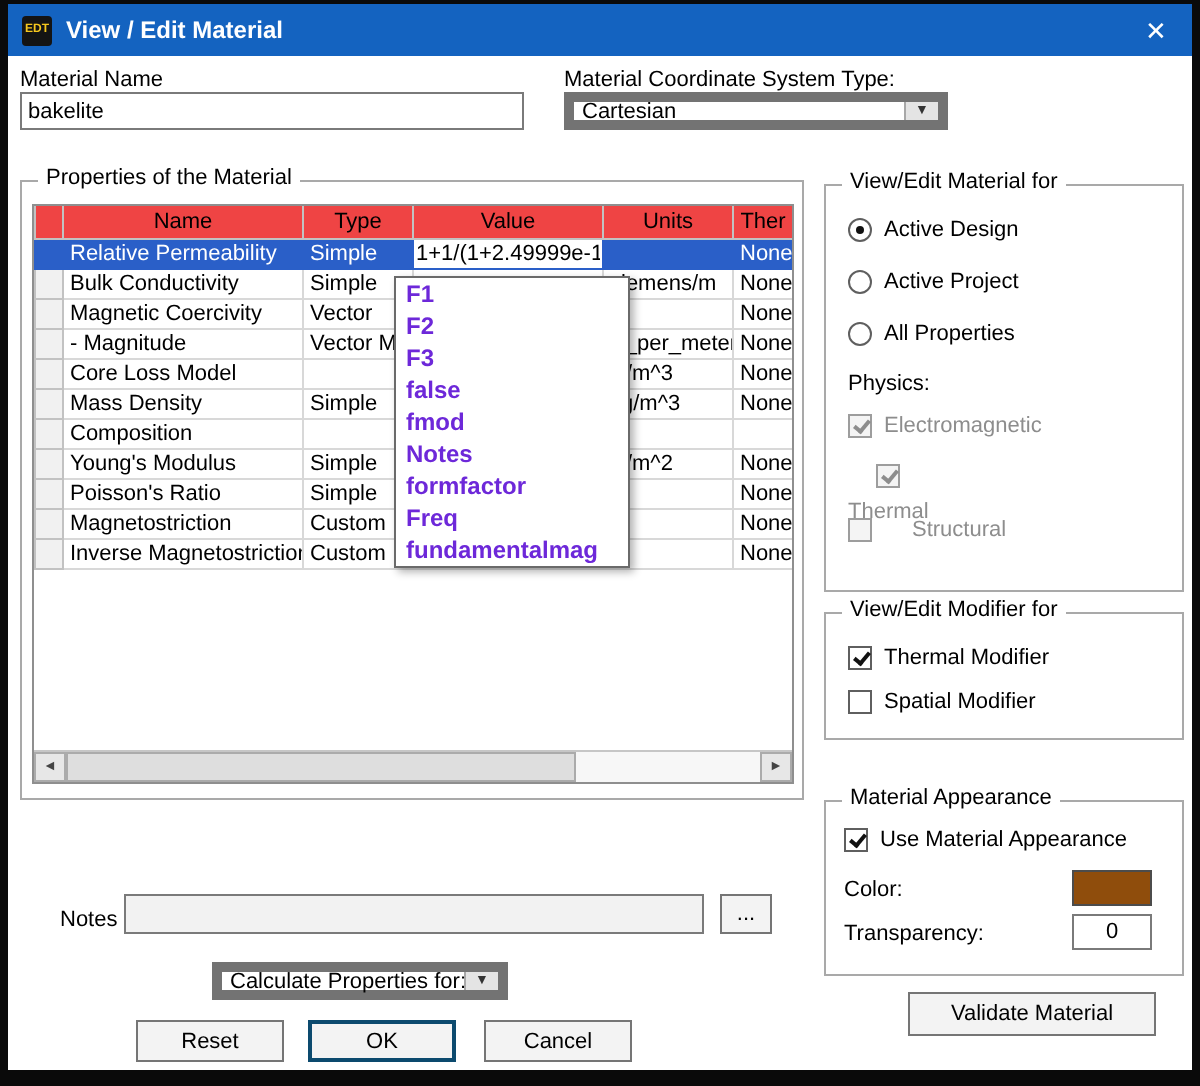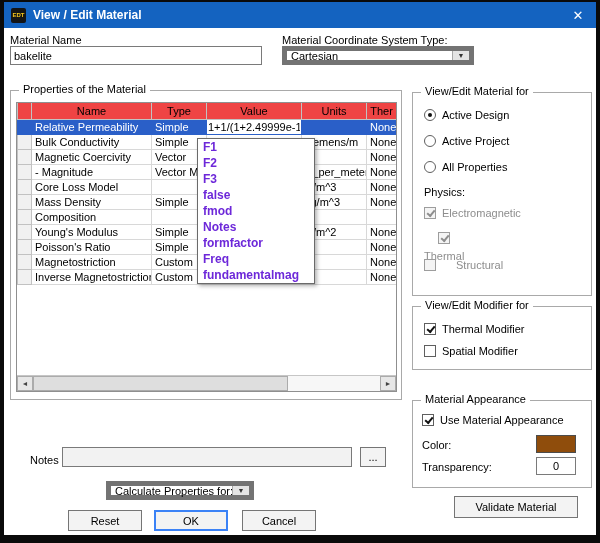--- a/index.html
+++ b/index.html
@@ -39,21 +39,21 @@
   .combo .carr {
     width:17px; align-self:stretch; background:#e4e4e4; border-left:1px solid #a8a8a8;
     display:flex; align-items:center; justify-content:center; font-size:7px; color:#333;
   }
   .grp { position:absolute; border:1px solid #a9a9a9; }
   .glabel { position:absolute; top:-8px; left:8px; background:#fff; padding:0 4px; font-size:11px; white-space:nowrap; }
   .btn {
     position:absolute; background:#f3f3f3; border:1px solid #757575; color:#000;
     font-size:11px; display:flex; align-items:center; justify-content:center; cursor:pointer;
   }
-  .btn.default { border:2px solid #3b82f6;text-align:center; }
+  .btn.default { border:2px solid #0c4a6e;text-align:center; }
   .opt { position:absolute; display:flex; align-items:center; gap:6px; height:14px; }
   .radio { width:12px; height:12px; border:1px solid #5f5f5f; border-radius:50%; background:#fff; position:relative; flex:0 0 auto; }
   .radio.on::after { content:""; position:absolute; left:3px; top:3px; width:4px; height:4px; border-radius:50%; background:#111; }
   .cb { width:12px; height:12px; border:1px solid #5f5f5f; background:#fff; position:relative; flex:0 0 auto; }
   .cb.on::after {
     content:""; position:absolute; left:2px; top:2px; width:6px; height:3px;
     border-left:2px solid #111; border-bottom:2px solid #111; transform:rotate(-50deg);
   }
   .opt.dis .cb { border-color:#9d9d9d; background:#f4f4f4; }
   .opt.dis .cb.on::after { border-color:#8d8d8d; }

